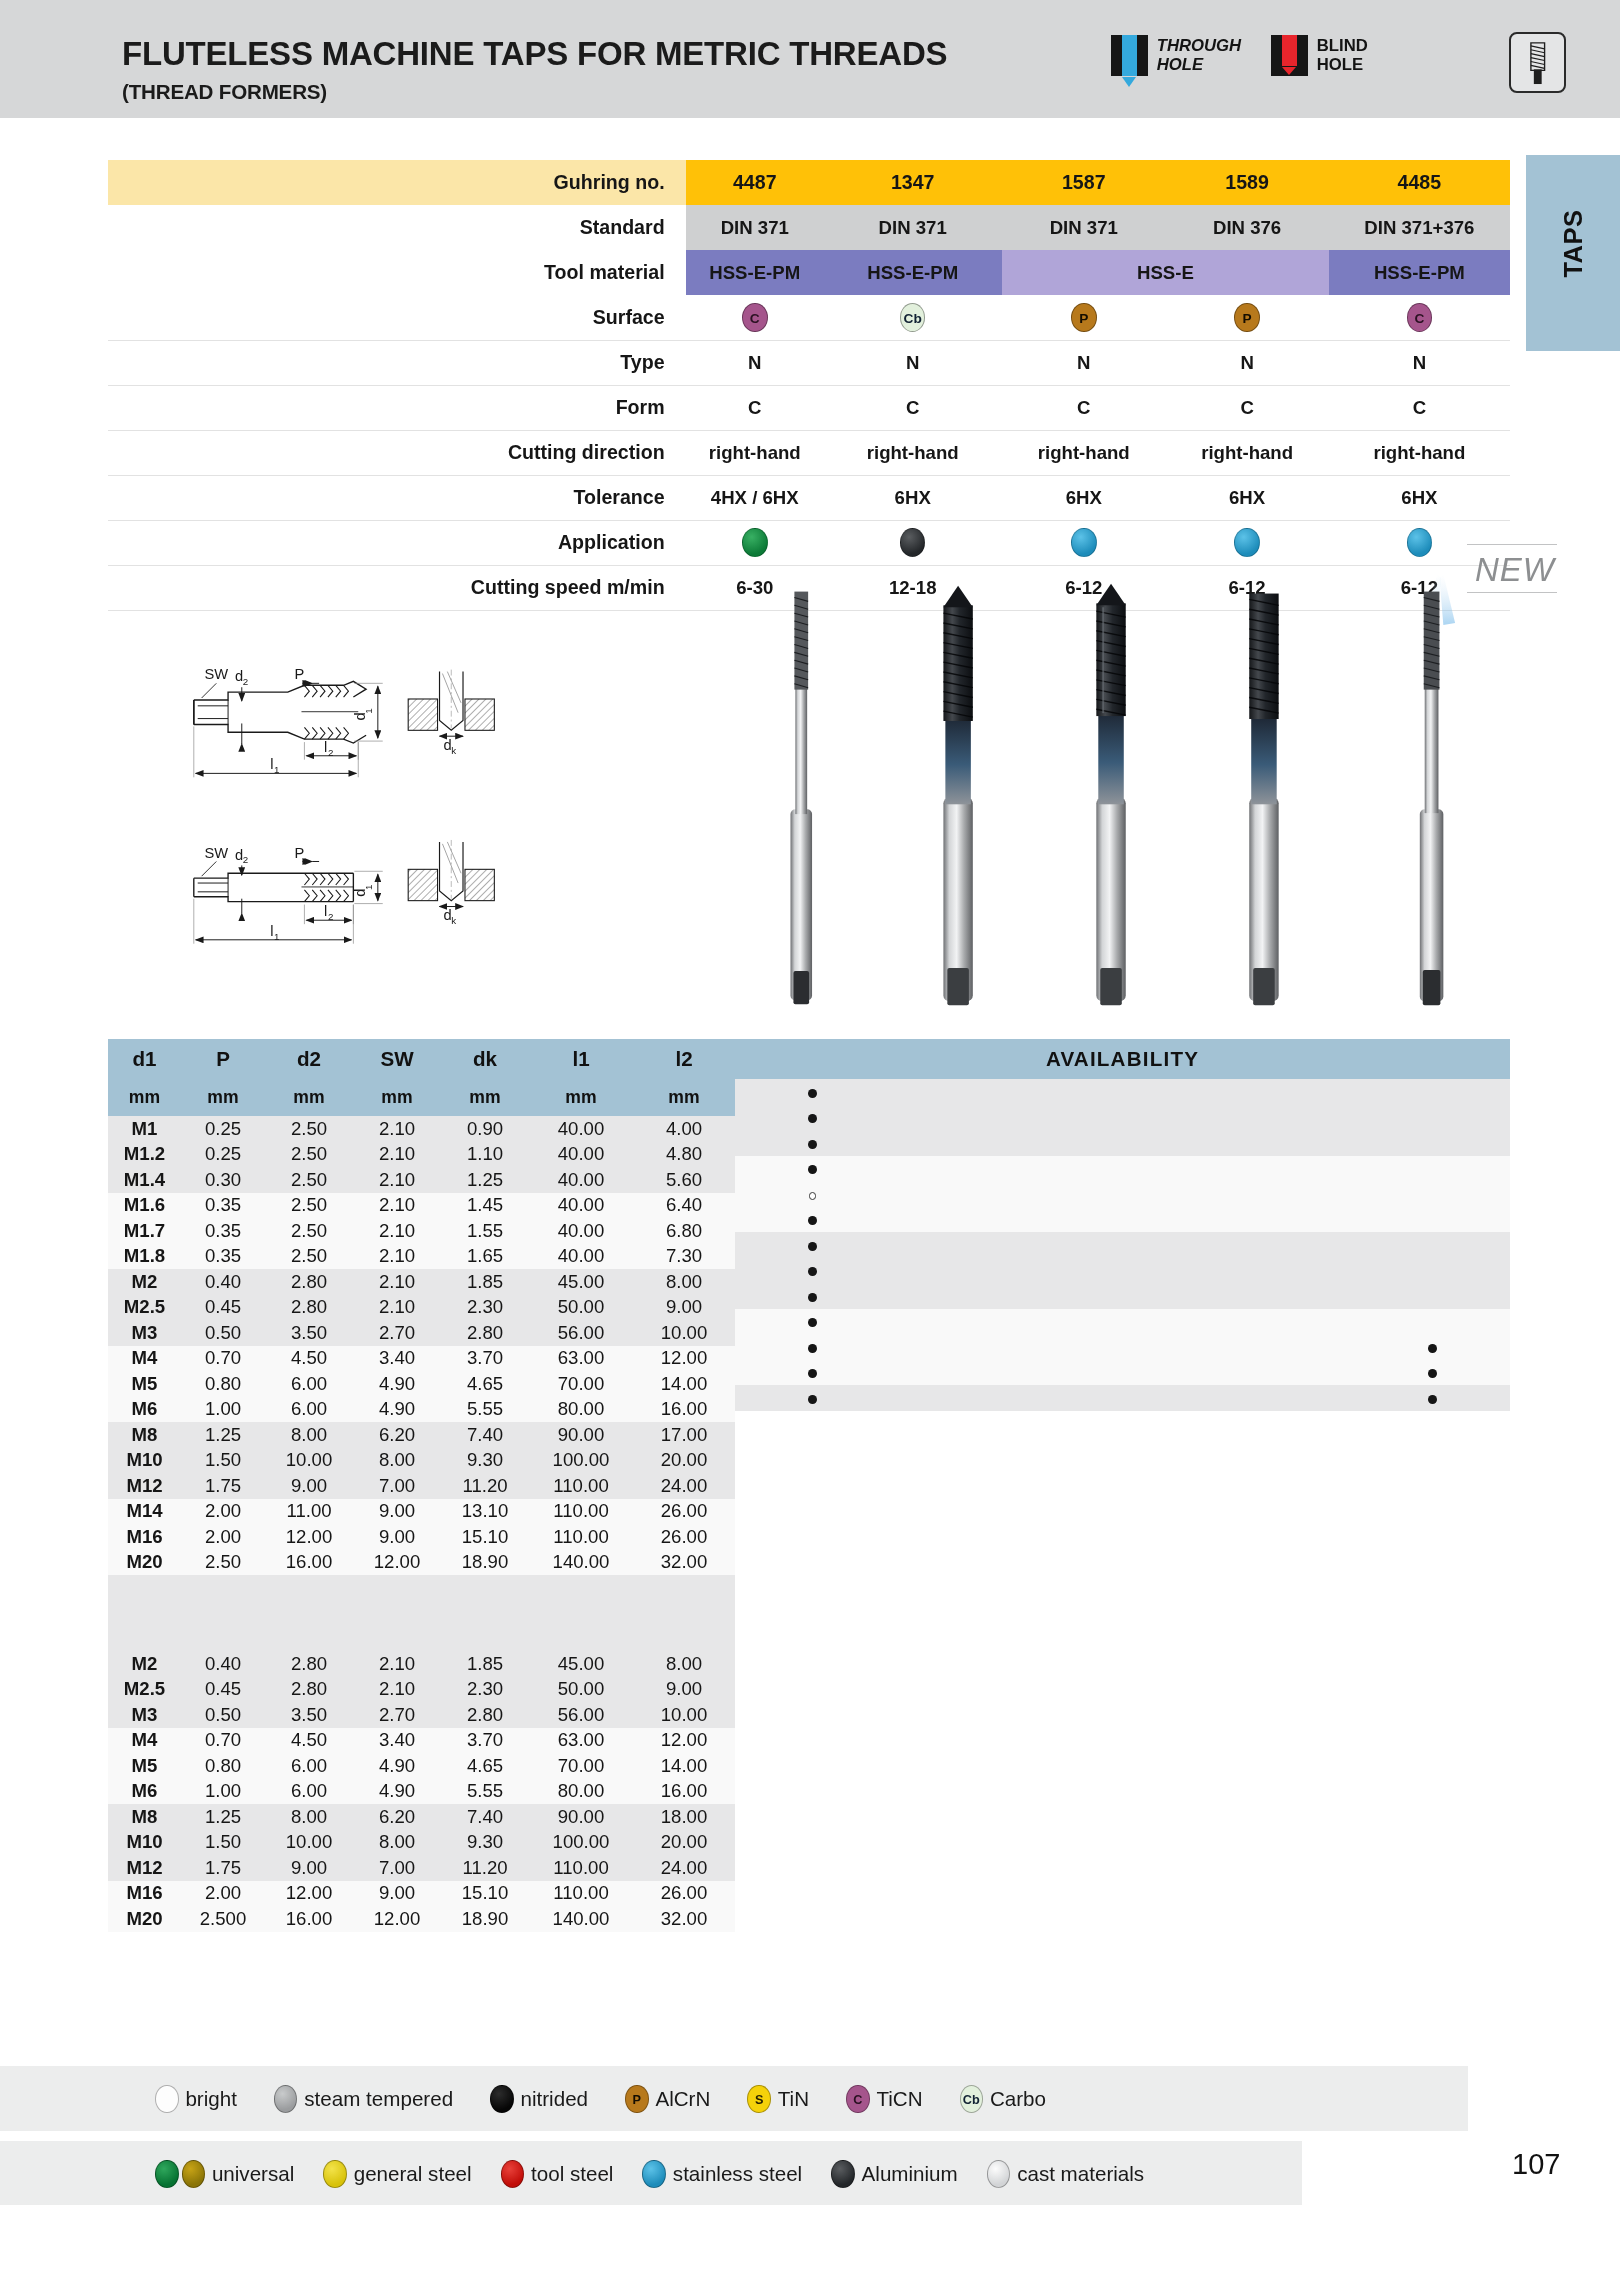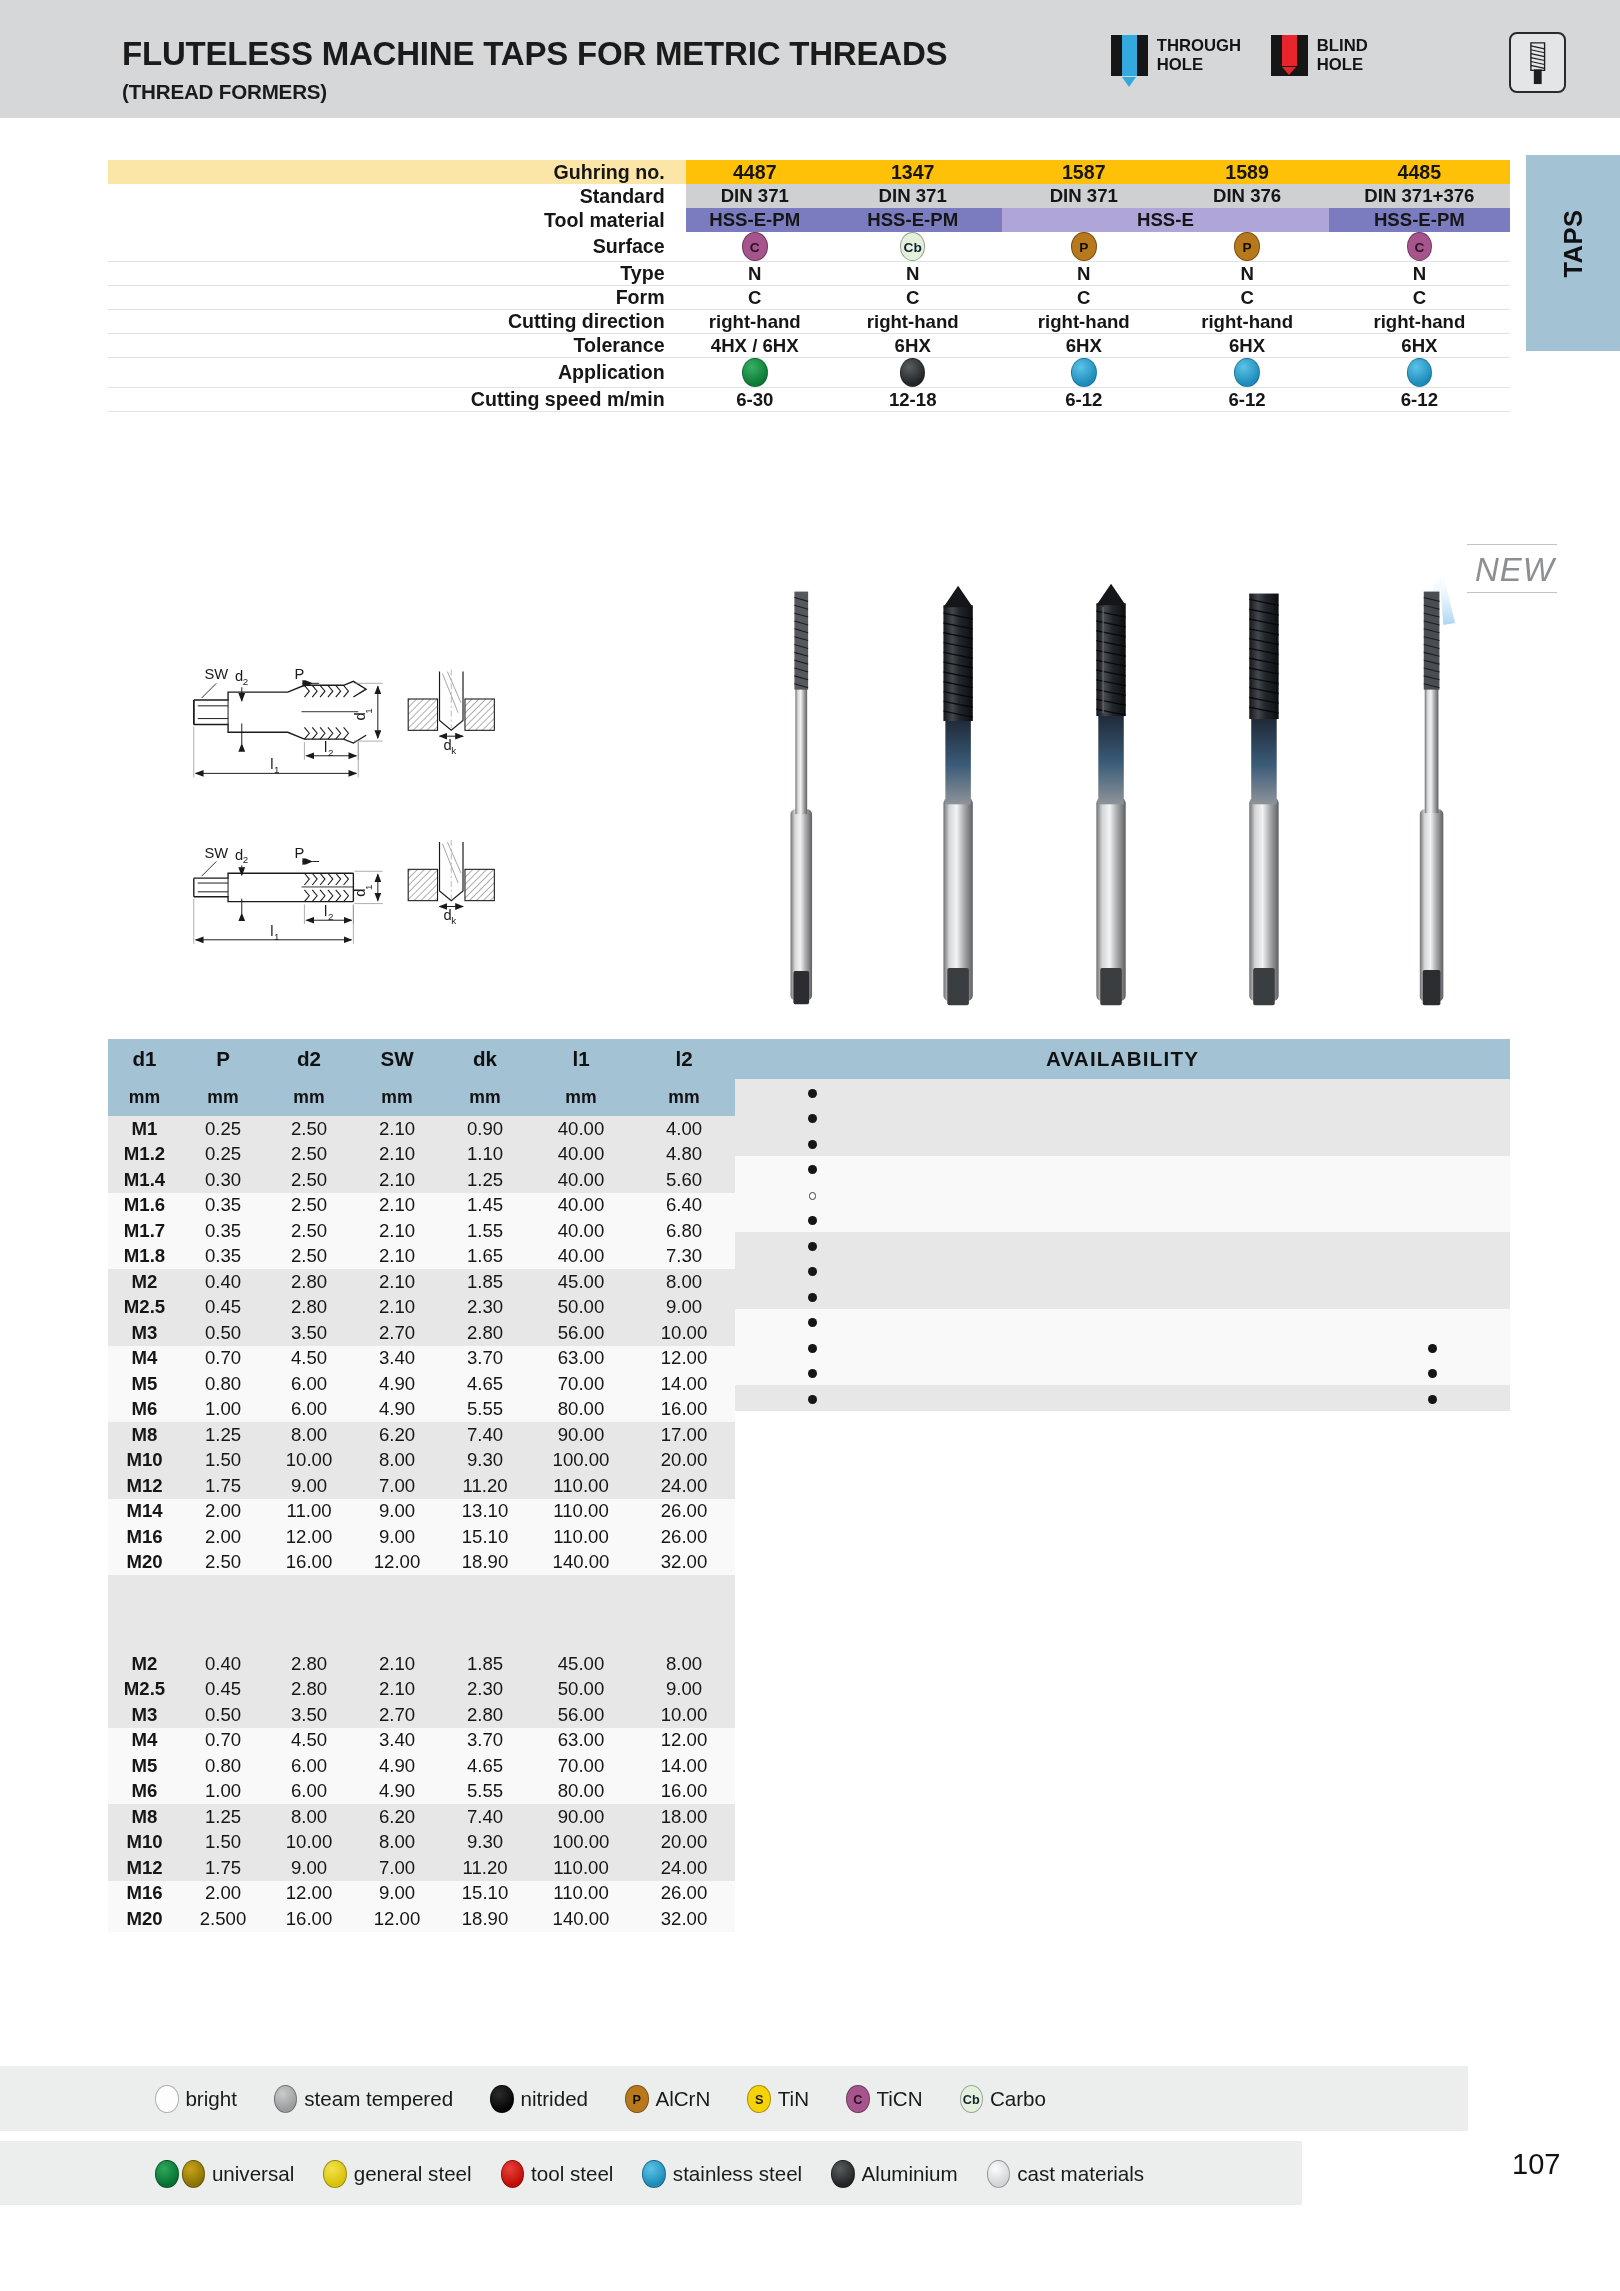--- a/index.html
+++ b/index.html
@@ -68,21 +68,21 @@
   .spec { position:absolute; left:108px; top:160px; width:1402px; }
   .spec table { border-collapse:collapse; width:100%; table-layout:fixed; }
   .spec td { padding:0; }
   .spec .lbl {
     text-align:right; padding-right:21.6px;
     font-size:19.6px; font-weight:bold; color:#161616; white-space:nowrap;
   }
   .spec .val {
     text-align:center; font-size:18.6px; font-weight:bold; color:#161616;
   }
-  .spec tr { height:24px;border-radius:18px; }
+  .spec tr { height:45px;border-radius:18px; }
   .rowline td { border-bottom:1px solid #e2e2e2; }
 
   .yellowband { background:#ffc107; }
   .yellowlbl  { background:#fbe6a8; }
   .greyband   { background:#cfd0d1; }
   .purple-dark{ background:#7b7cc0; }
   .purple-lt  { background:#b0a5d8; }
 
   .spec .val.gnum { font-size:19.6px; }
 
@@ -187,21 +187,21 @@
 </style>
 </head>
 <body>
 
 <div class="page">
 
   <div class="header">
     <div class="header-title">FLUTELESS MACHINE TAPS FOR METRIC THREADS</div>
     <div class="header-sub">(THREAD FORMERS)</div>
 
-    <div class="hole-badge" style="left:1111px; top:35px;">
+    <div class="hole-badge" style="left:1111px; top:35px;font-style:italic;">
       <div class="hole-icon through">
           <div class="slot"></div>
         </div>
       <div class="hole-label">
         <div>THROUGH</div>
         <div>HOLE</div>
       </div>
     </div>
 
     <div class="hole-badge" style="left:1271px; top:35px;">

